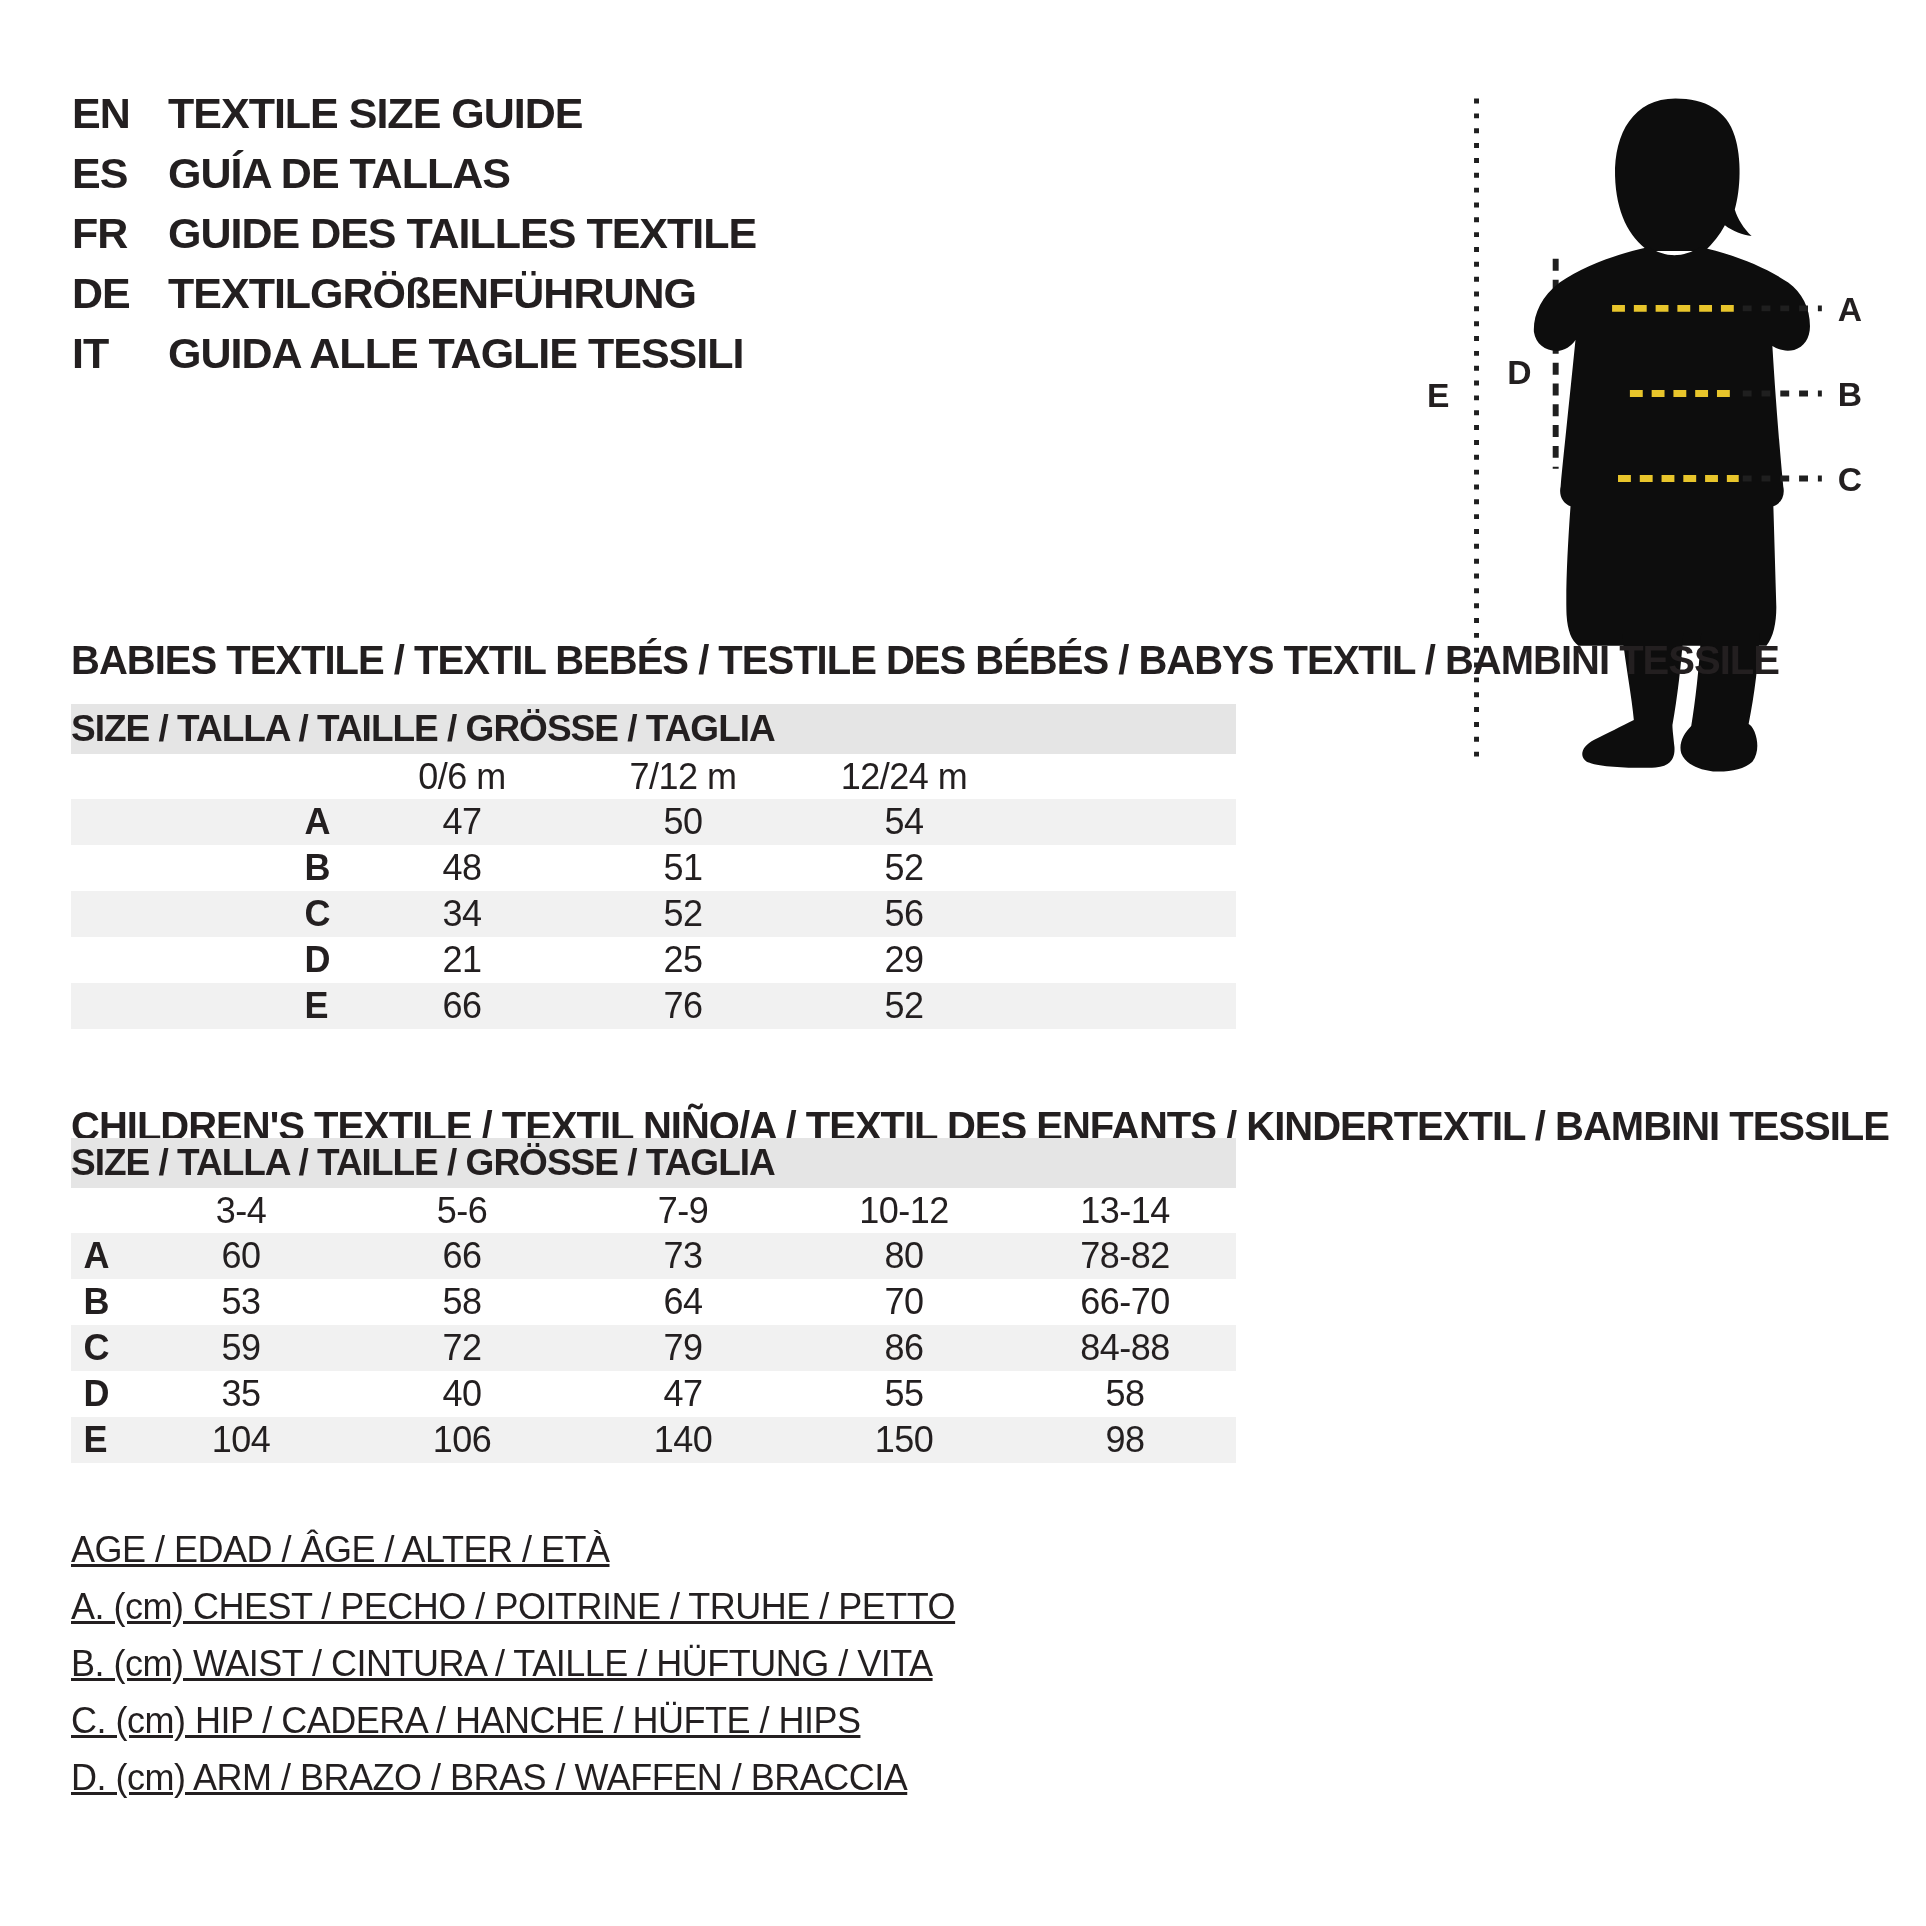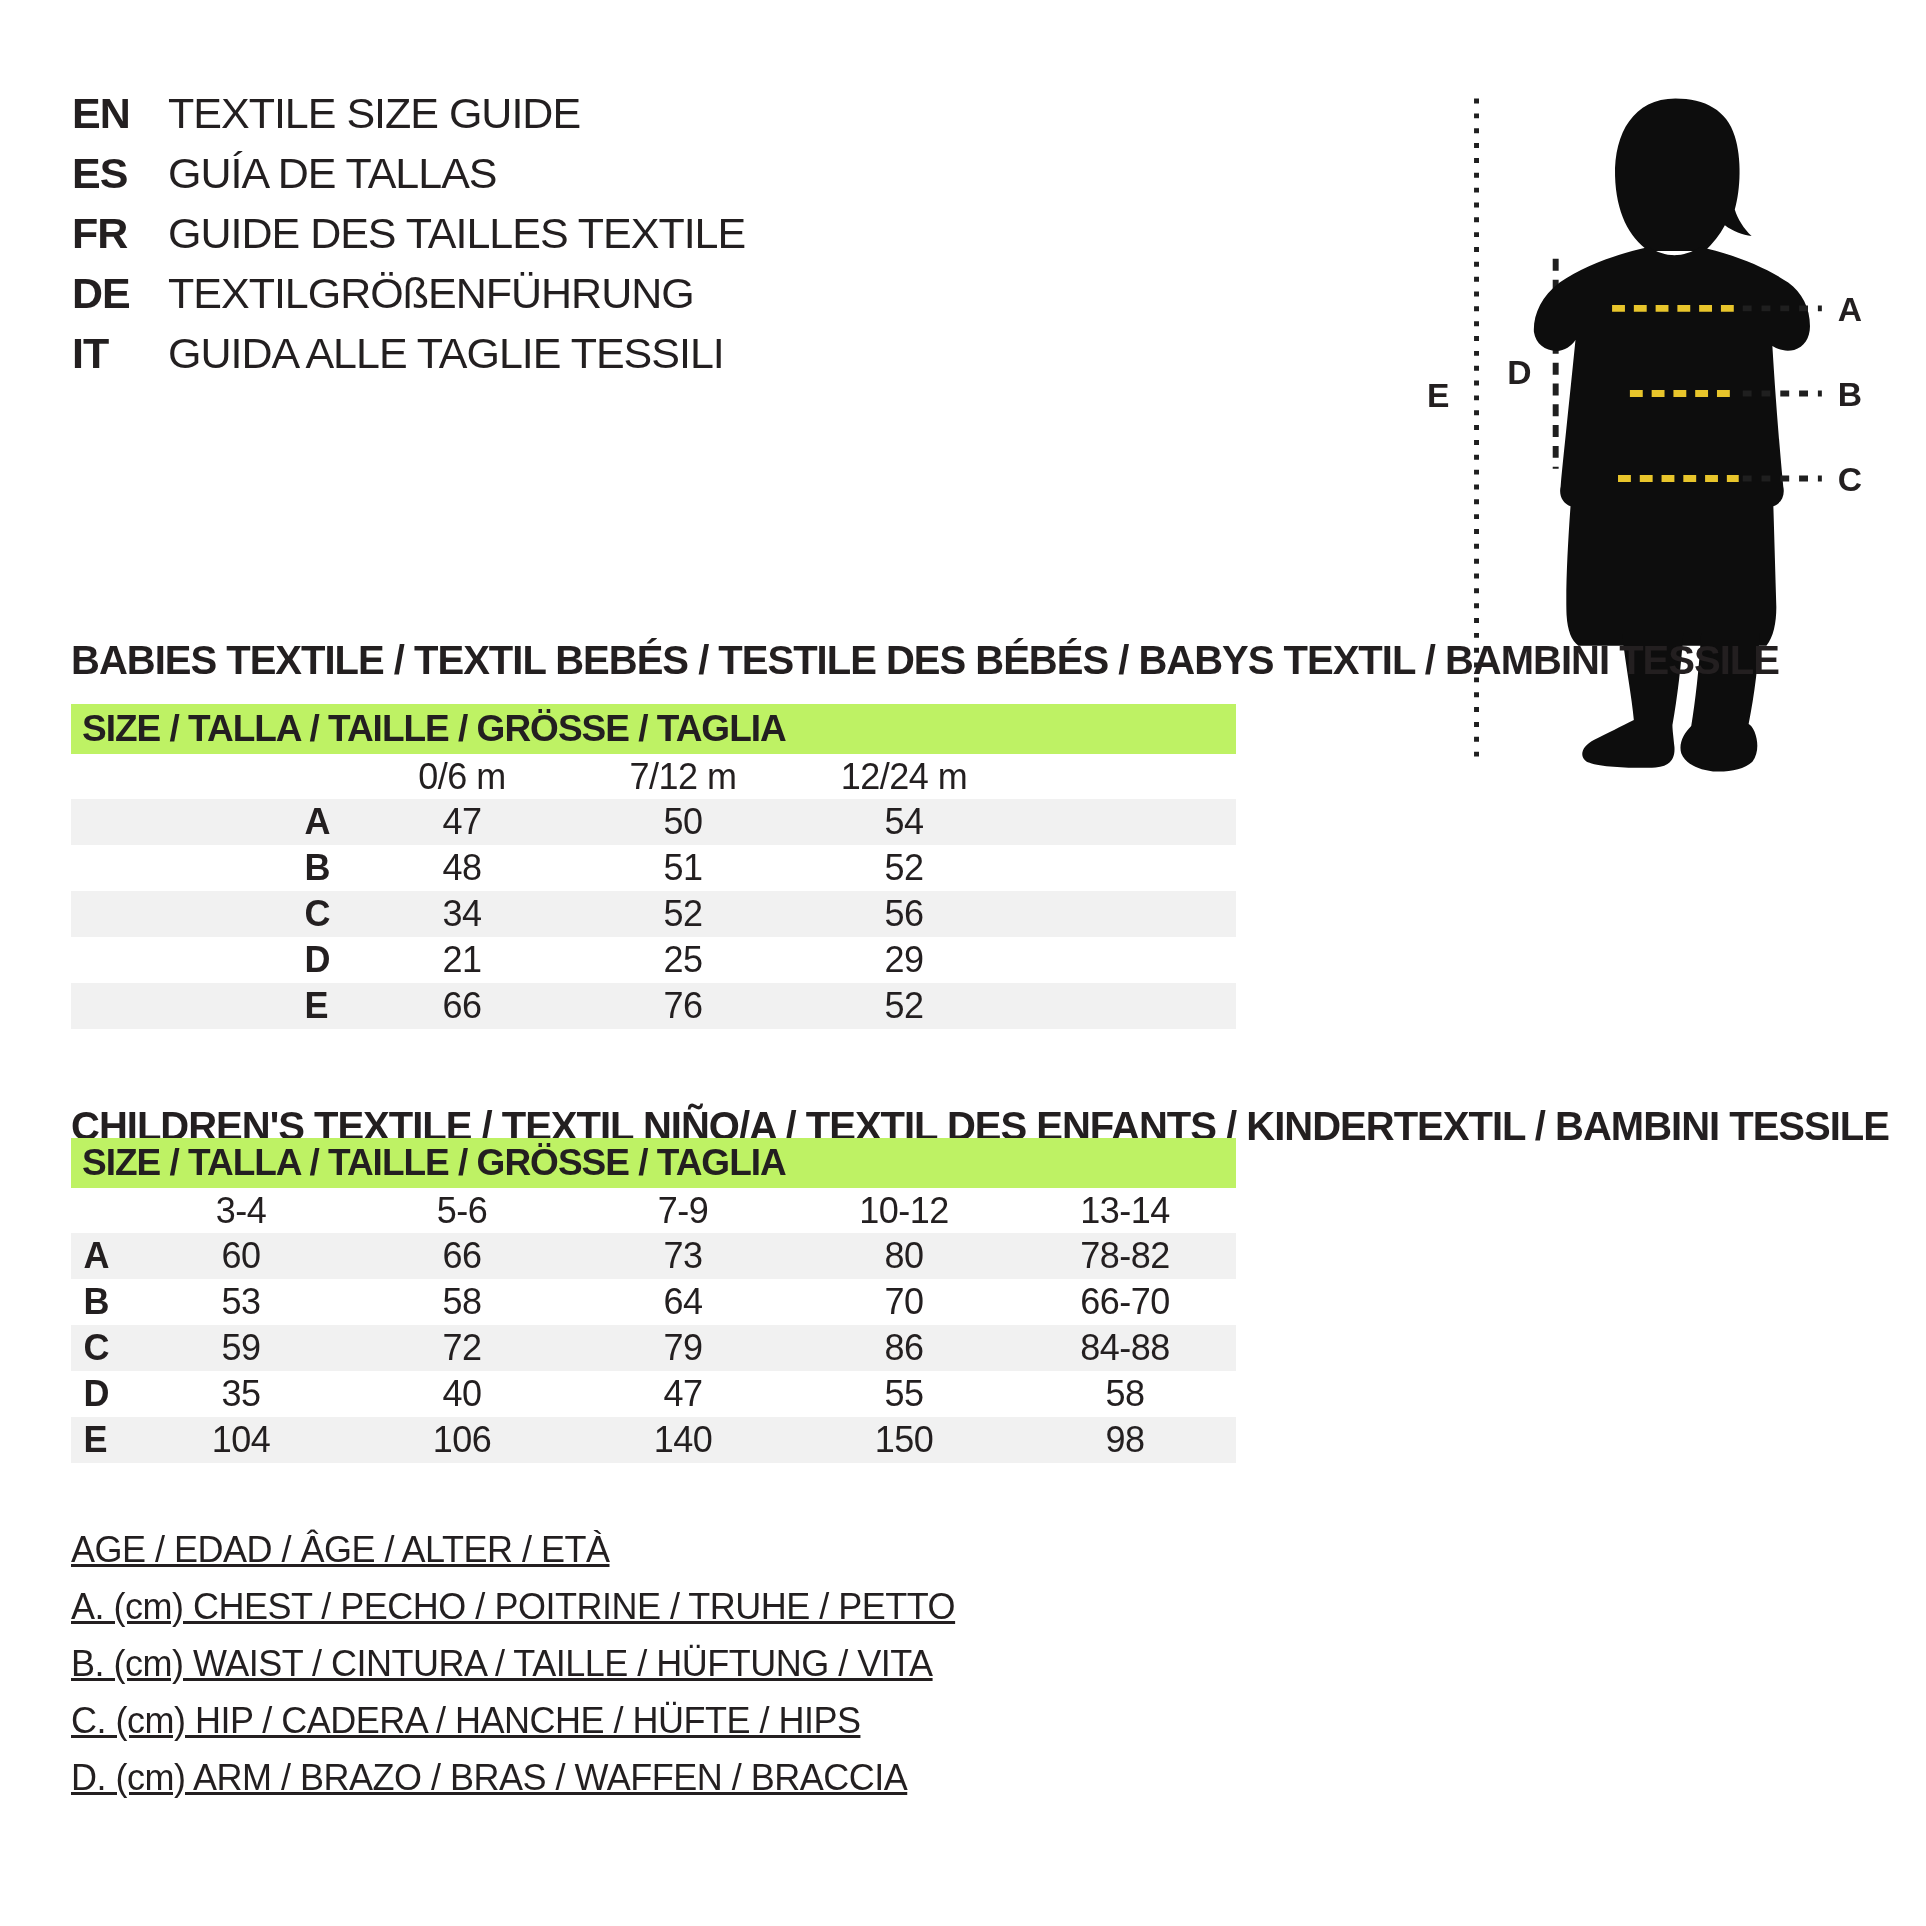--- a/index.html
+++ b/index.html
@@ -7,36 +7,36 @@
     width:1927px;height:1927px;position:relative;background:#ffffff;
     font-family:"Liberation Sans","DejaVu Sans",sans-serif;
     color:#231f20;overflow:hidden;
   }
   .abs{position:absolute;}
 
   
   .lang-list{left:72px;top:89px;}
   .lang-row{display:flex;height:60px;}
   .lang-code{width:96px;font-size:43px;font-weight:bold;letter-spacing:-1px;}
-  .lang-title{font-size:43px;font-weight:normal;letter-spacing:-1px;white-space:nowrap;}
+  .lang-title{font-size:43px;font-weight:bold;letter-spacing:-1px;white-space:nowrap;}
 
   
   .section-heading{
     left:71px;font-size:40px;font-weight:bold;letter-spacing:-1px;white-space:nowrap;
   }
   .heading-babies{top:638px;}
   .heading-children{top:1104px;}
 
   
   .size-table{left:71px;width:1165px;}
   .table-babies{top:704px;}
   .table-children{top:1138px;}
   .size-bar{
-    height:50px;background:#bef264;display:flex;align-items:center;
-    padding-left:11px;box-sizing:border-box;
+    height:50px;background:#e5e5e5;display:flex;align-items:center;
+    box-sizing:border-box;
     font-size:37px;font-weight:bold;letter-spacing:-1px;
   }
   .t-row{display:flex;height:46px;align-items:center;justify-content:center;}
   .t-row.header{height:45px;}
   .t-row.stripe{background:#f1f1f1;}
   .t-label{flex:0 0 59px;padding-left:12px;box-sizing:border-box;
     font-size:36px;font-weight:bold;}
   .t-cell{flex:0 0 221px;text-align:center;font-size:36px;letter-spacing:-0.5px;}
 
   

